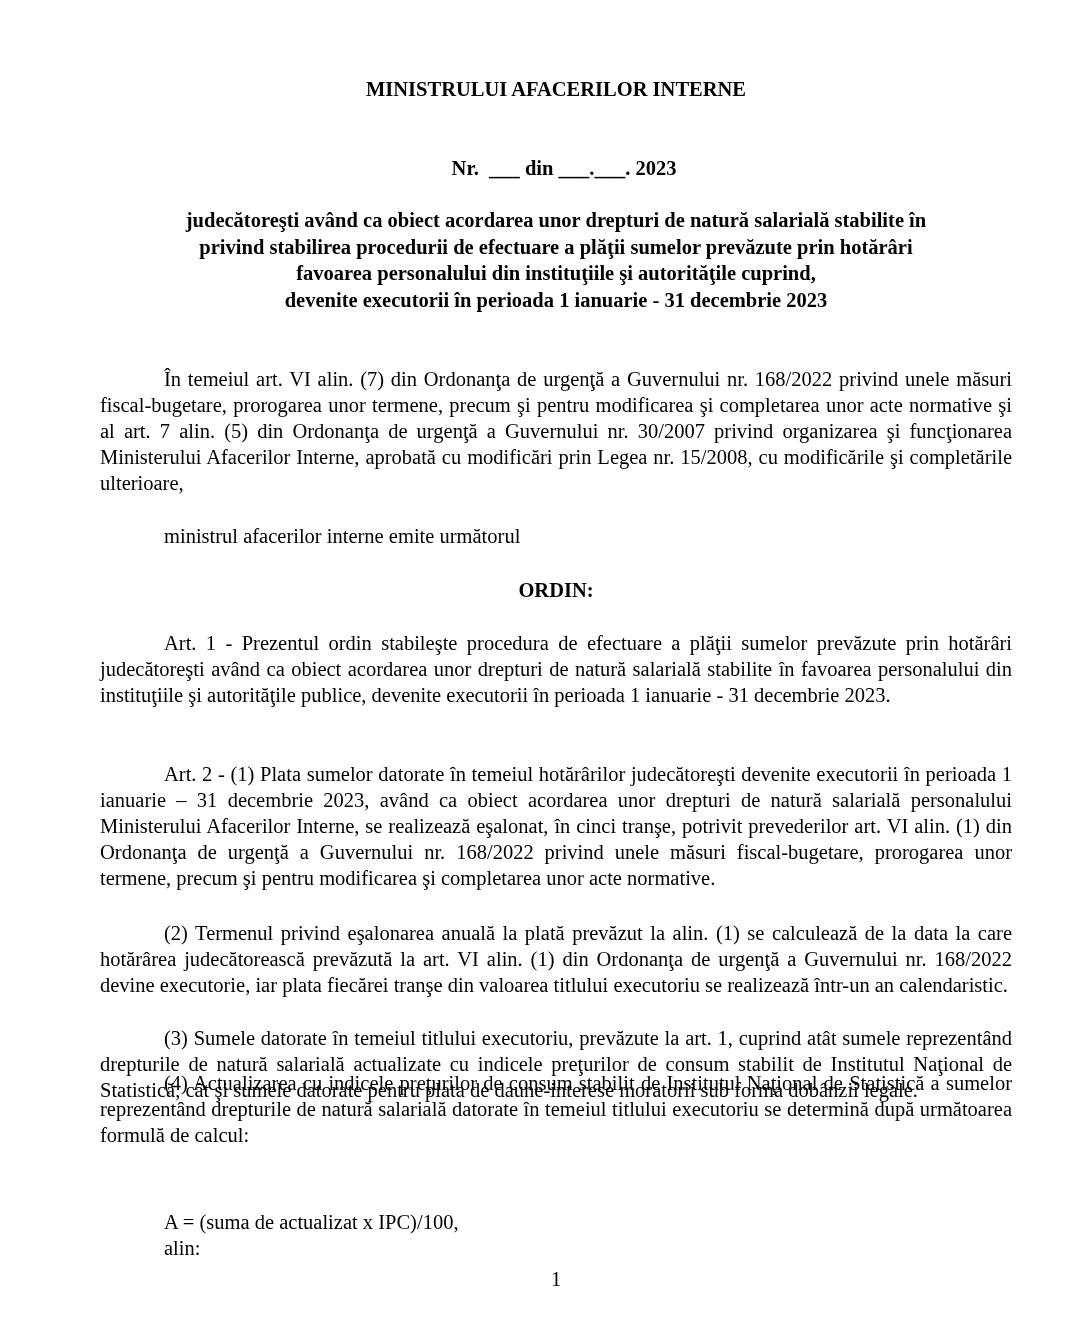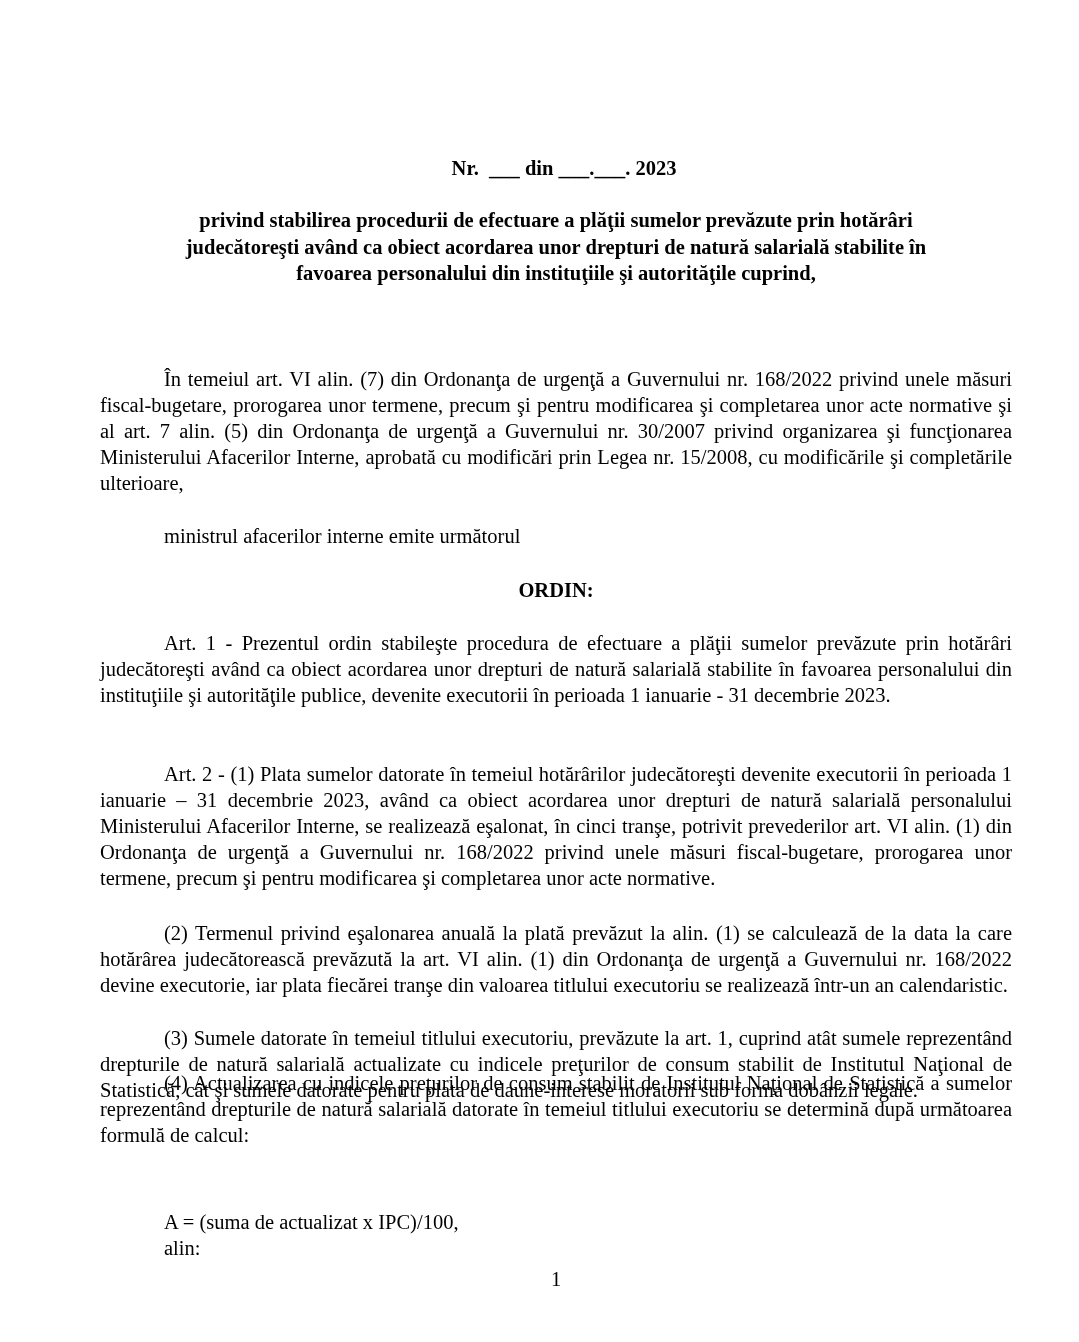--- a/index.html
+++ b/index.html
@@ -20,28 +20,30 @@
   .b { font-weight: normal; }
   .formula { position: absolute; left: 64px; line-height: 26px; }
   .pagenum { position: absolute; top: 1266px; left: 0; width: 912px; text-align: center; line-height: 26px; }
 </style>
 </head>
 <body>
 
 <div class="page">
 
   <div class="center title1">
+    <div>MINISTRULUI AFACERILOR INTERNE</div>
   </div>
 
   <div class="center nr" style="white-space: pre;">Nr.  ___ din ___.___. 2023</div>
 
   <div class="center subject">
+    <div>judecătoreşti având ca obiect acordarea unor drepturi de natură salarială stabilite în</div>
     <div>privind stabilirea procedurii de efectuare a plăţii sumelor prevăzute prin hotărâri</div>
-    <div>judecătoreşti având ca obiect acordarea unor drepturi de natură salarială stabilite în</div>
     <div>favoarea personalului din instituţiile şi autorităţile cuprind,</div>
+    <div>devenite executorii în perioada 1 ianuarie - 31 decembrie 2023</div>
   </div>
 
   <p class="para indent" style="top: 366px; margin: 0;">În temeiul art. VI alin. (7) din Ordonanţa de urgenţă a Guvernului nr. 168/2022 privind unele măsuri fiscal-bugetare, prorogarea unor termene, precum şi pentru modificarea şi completarea unor acte normative şi al art. 7 alin. (5) din Ordonanţa de urgenţă a Guvernului nr. 30/2007 privind organizarea şi funcţionarea Ministerului Afacerilor Interne, aprobată cu modificări prin Legea nr. 15/2008, cu modificările şi completările ulterioare,</p>
 
   <div class="emite">ministrul afacerilor interne emite următorul</div>
 
   <div class="center ordin">ORDIN:</div>
 
   <p class="para indent" style="top: 630px; margin: 0;"><span class="b">Art. 1 -</span><span> Prezentul ordin stabileşte procedura de efectuare a plăţii sumelor prevăzute prin hotărâri judecătoreşti având ca obiect acordarea unor drepturi de natură salarială stabilite în favoarea personalului din instituţiile şi autorităţile publice, devenite executorii în perioada 1 ianuarie - 31 decembrie 2023.</span></p>
 

